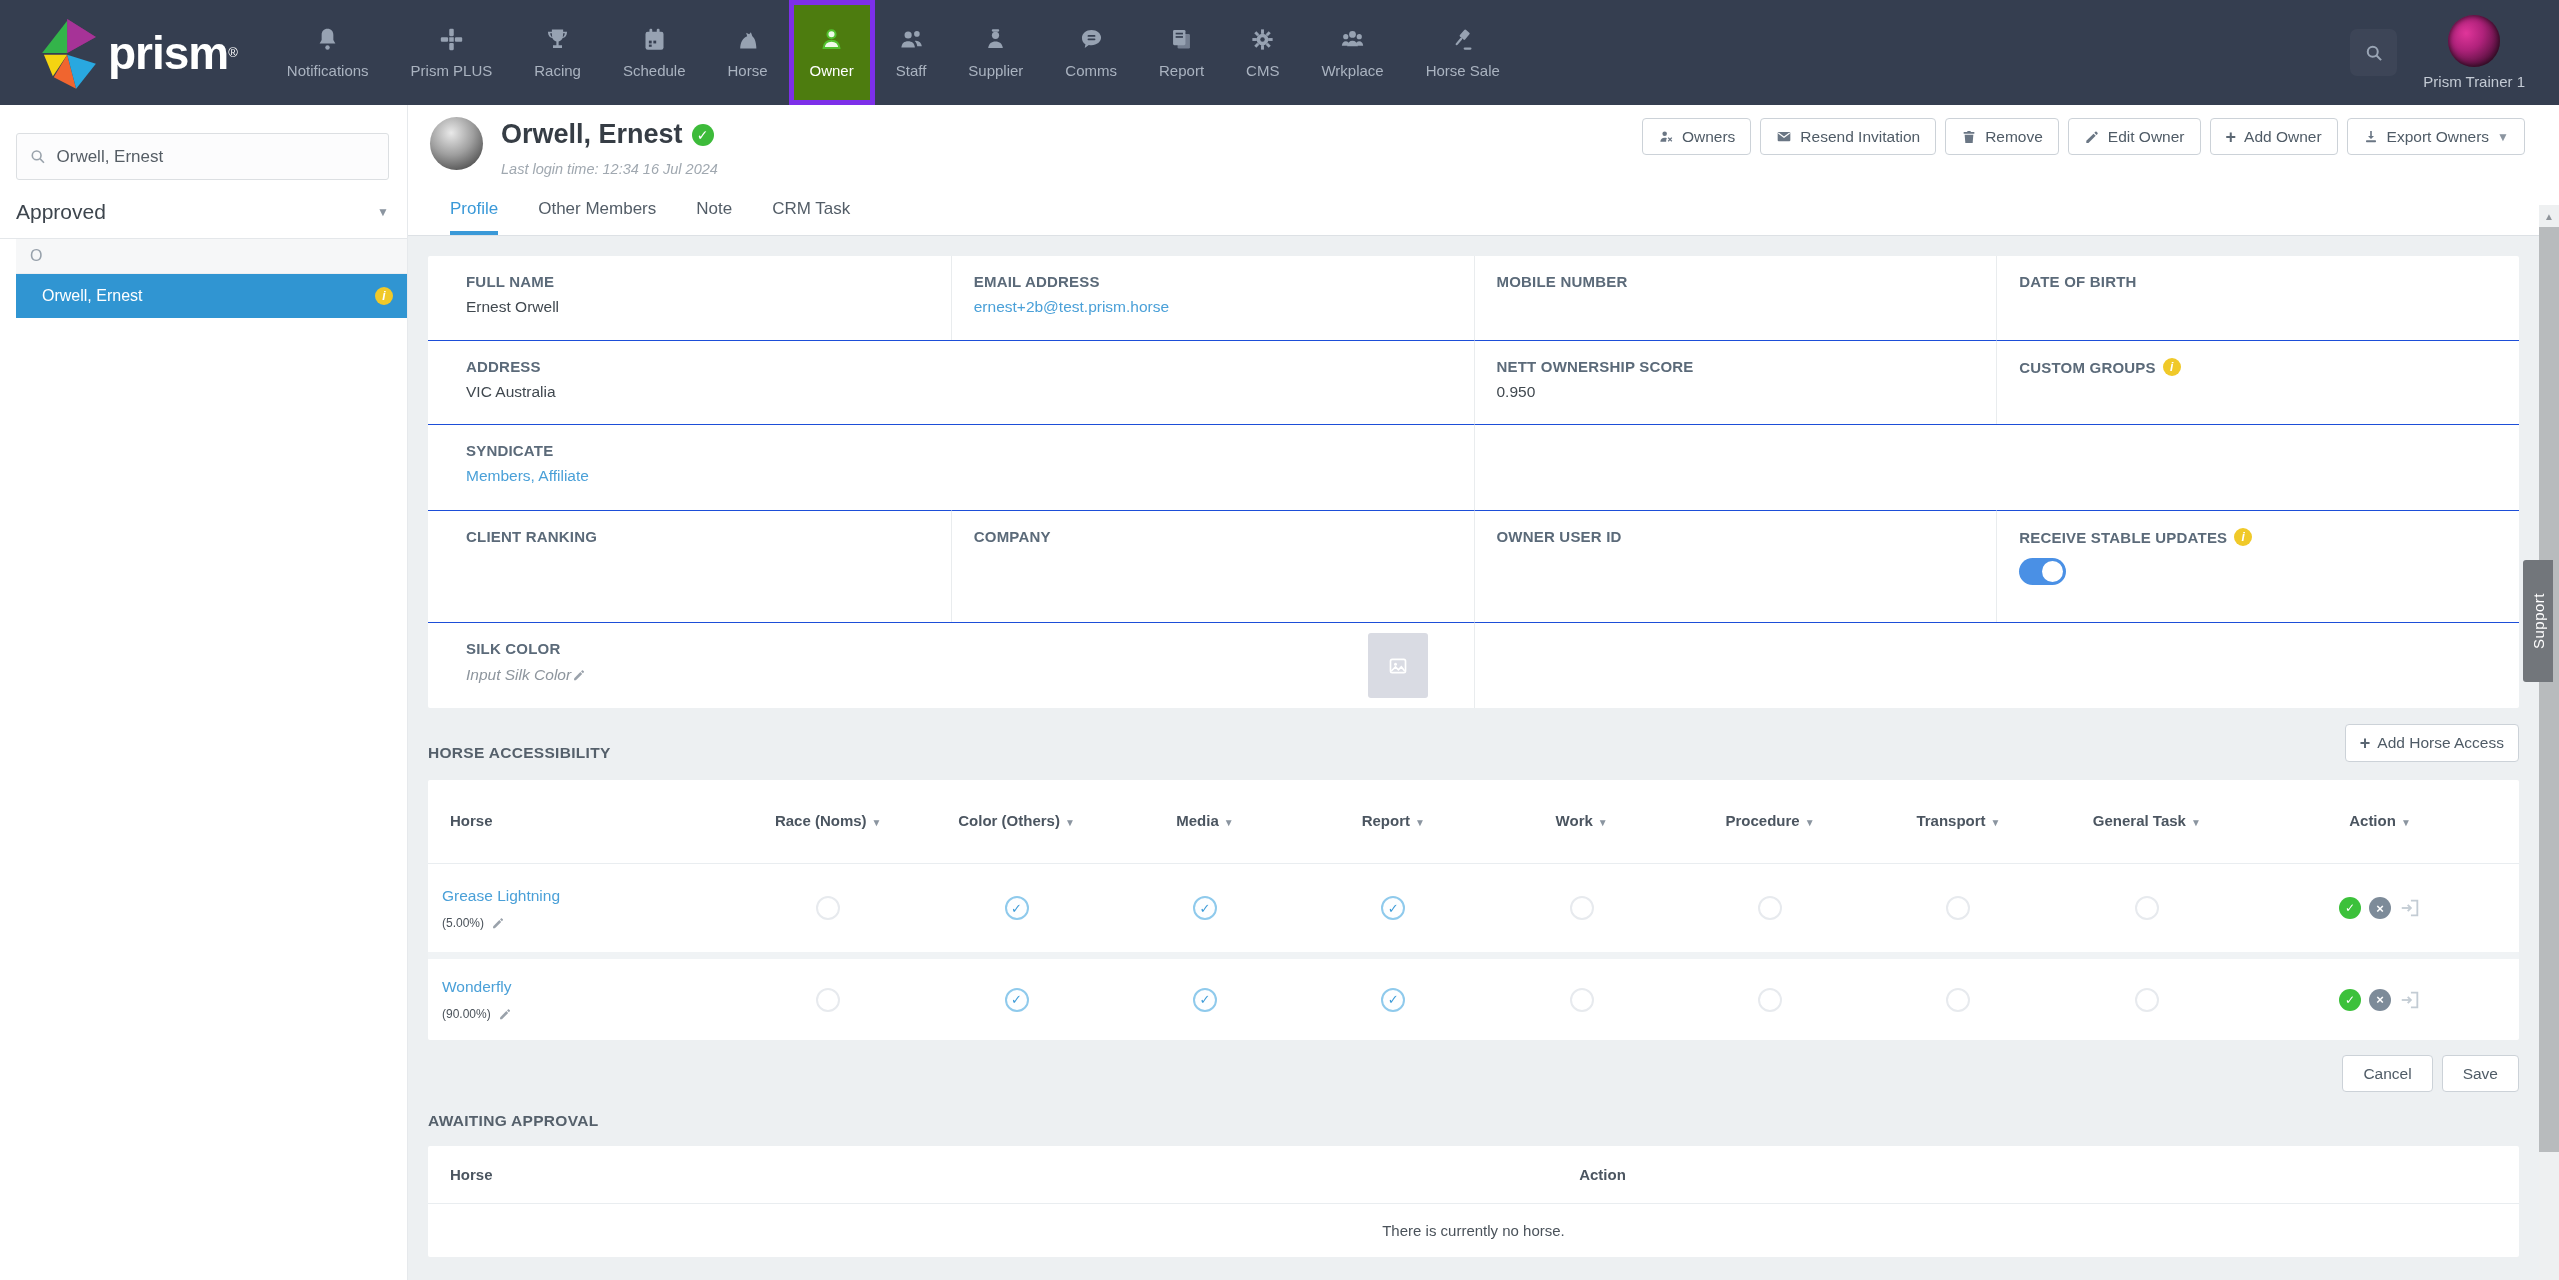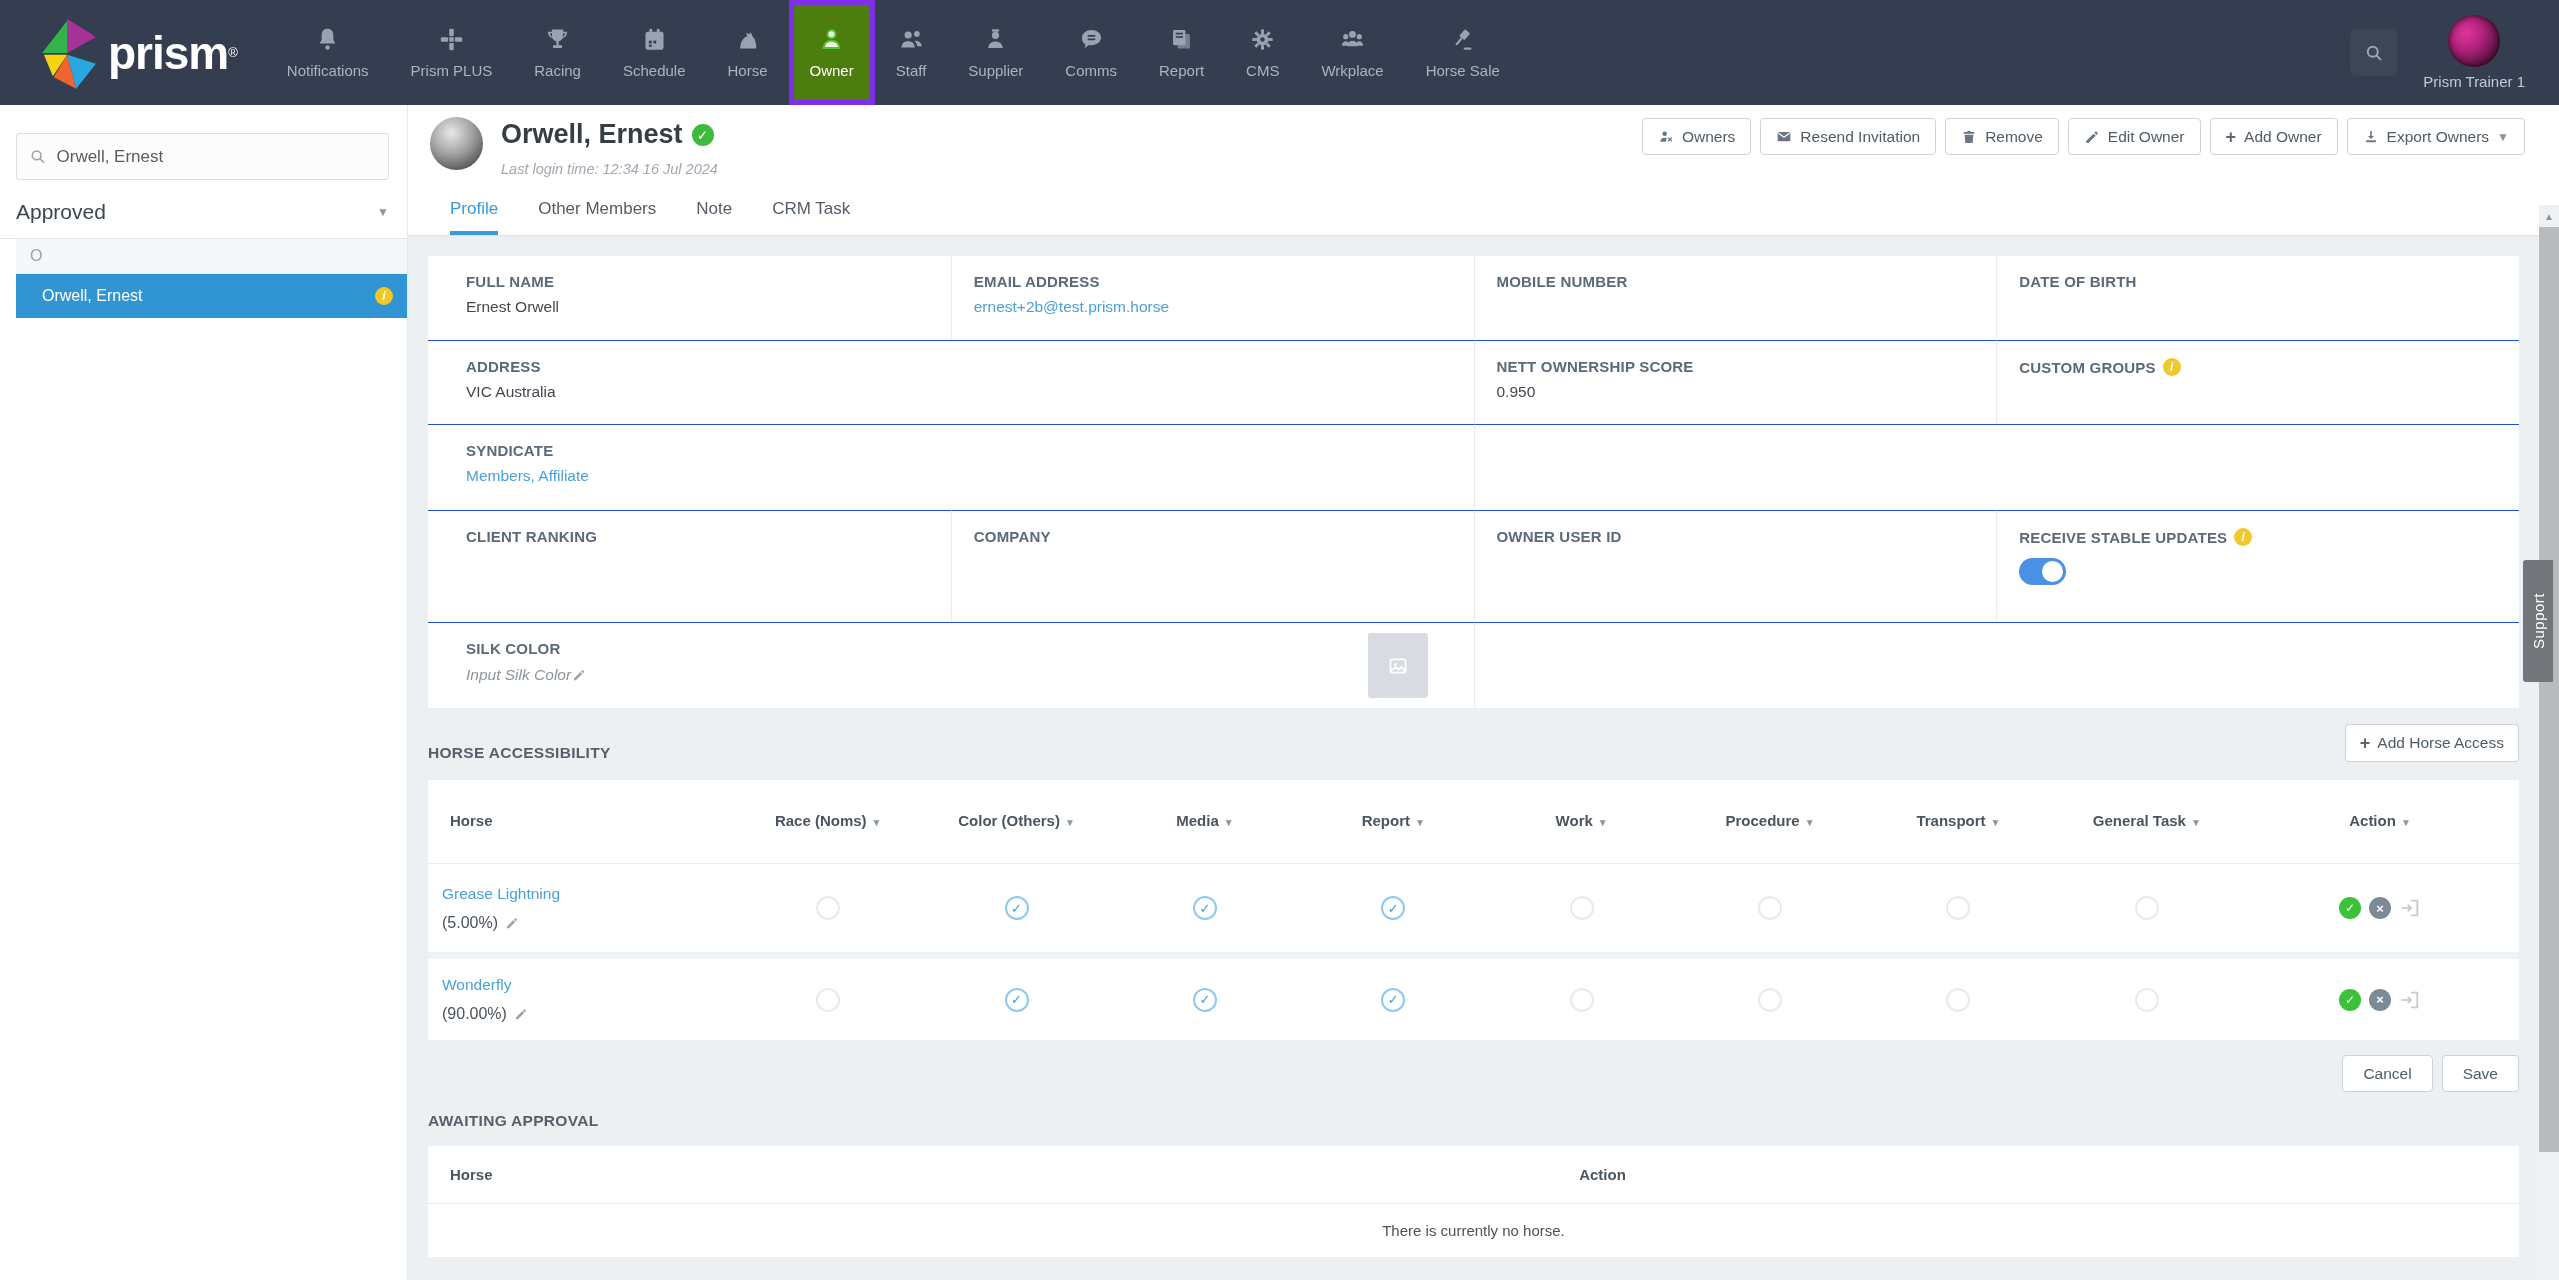--- a/index.html
+++ b/index.html
@@ -87,21 +87,21 @@
   .ha-card{background:#fff;border-radius:2px;}
   .ha-grid{display:grid;grid-template-columns:306px repeat(8,1fr) 278px;align-items:center;}
   .ha-head{min-height:84px;border-bottom:1px solid #e9edf0;}
   .ha-hcell{font-size:15px;font-weight:bold;color:#4b5560;text-align:center;padding:10px 14px;line-height:1.5;align-self:center;}
   .ha-hcell.hfirst{text-align:left;padding-left:22px;}
   .ha-hcell .caret{margin-left:5px;font-size:10px;}
   .ha-row{min-height:88px;}
   .ha-row + .ha-row{border-top:7px solid #f0f3f5;}
   .ha-horse{padding:14px 14px;align-self:center;}
   .ha-horse a{color:var(--link);font-size:15.5px;text-decoration:none;cursor:pointer;}
-  .ha-share{margin-top:11px;font-size:16px;color:#4a525a;display:flex;align-items:center;gap:7px;text-align:right;}
+  .ha-share{margin-top:11px;font-size:12px;color:#4a525a;display:flex;align-items:center;gap:7px;text-align:right;}
   .perm-wrap{display:flex;justify-content:center;}
   .perm{width:24px;height:24px;border-radius:50%;border:2px solid #e7eaee;display:flex;align-items:center;justify-content:center;font-size:13px;font-weight:bold;color:transparent;cursor:pointer;background:#fff;}
   .perm.checked{border-color:#8fcaec;color:#3d9bd8;background:#fdfeff;}
   .action-cell{display:flex;justify-content:center;gap:8px;align-items:center;}
   .act-ok{width:22px;height:22px;border-radius:50%;background:#3cc13b;color:#fff;font-size:12px;font-weight:bold;display:flex;align-items:center;justify-content:center;cursor:pointer;}
   .act-x{width:22px;height:22px;border-radius:50%;background:#7d8b99;color:#fff;font-size:13px;font-weight:bold;display:flex;align-items:center;justify-content:center;cursor:pointer;}
   .act-exit{width:22px;height:22px;color:#c3ccd4;cursor:pointer;}
 
   .form-actions{display:flex;justify-content:flex-end;gap:9px;margin-top:15px;}
   .btn.big{height:37px;padding:0 20px;}

